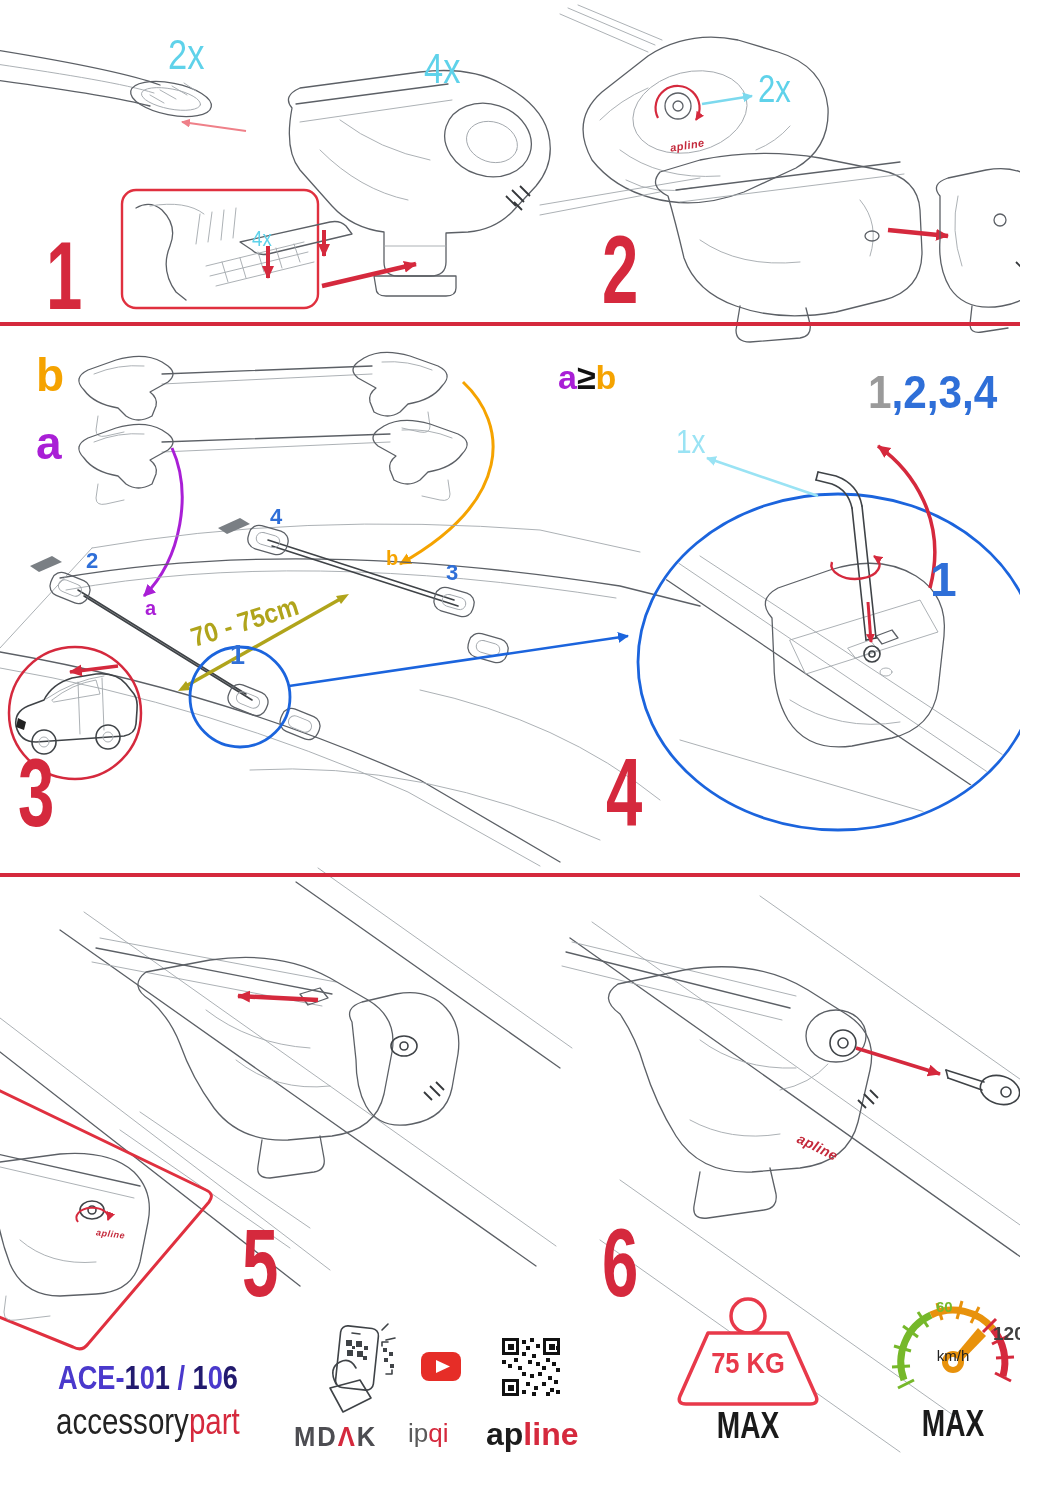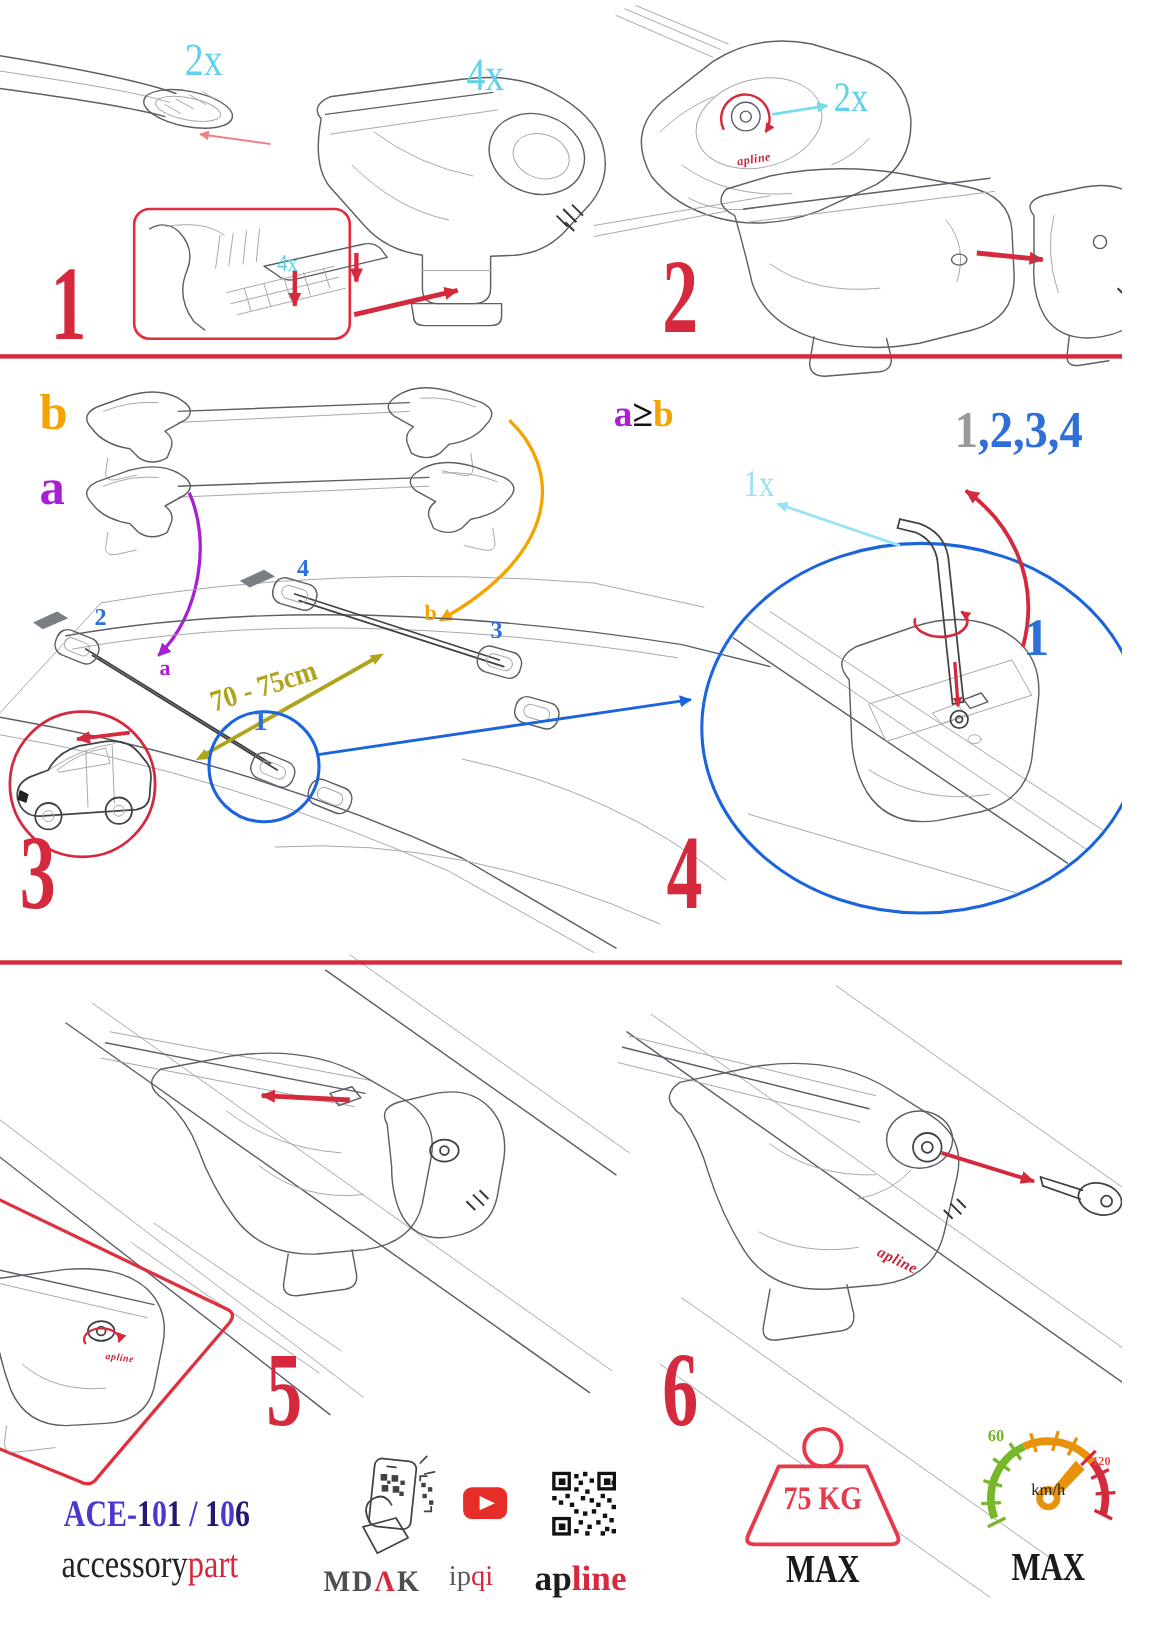--- a/index.html
+++ b/index.html
@@ -1,17 +1,17 @@
 <!DOCTYPE html>
 <html><head>
 <meta charset="utf-8">
 <style>
   html,body{margin:0;padding:0;background:#fff;}
   .canvas{position:relative;width:1020px;height:1500px;background:#ffffff;overflow:hidden;
-          font-family:Liberation Serif, serif;}
+          font-family:Liberation Sans, sans-serif;}
   .canvas svg{position:absolute;left:0;top:0;pointer-events:none;}
   .ln {fill:none;stroke:#5c6066;stroke-width:1.3;stroke-linecap:round;stroke-linejoin:round;}
   .ln2{fill:none;stroke:#a3a8ad;stroke-width:0.9;stroke-linecap:round;stroke-linejoin:round;}
   .lnD{fill:none;stroke:#3f4347;stroke-width:1.6;stroke-linecap:round;stroke-linejoin:round;}
   .hatch{fill:none;stroke:#35383b;stroke-width:1.8;}
   .txt{position:absolute;white-space:nowrap;line-height:1;}
   .divider{position:absolute;left:0;width:1061px;height:4px;background:#d5293d;}
   .stepnum{color:#d5293d;font-weight:bold;font-size:96px;transform:scaleX(.68);transform-origin:left top;}
   .qty{color:#5fd2ea;font-weight:400;font-size:42px;transform:scaleX(.82);transform-origin:left top;}
   .qty-sm{color:#5fd2ea;font-size:22px;transform:scaleX(.85);transform-origin:left top;}
@@ -30,22 +30,22 @@
   .apart{font-size:36px;font-weight:500;transform:scaleX(.82);transform-origin:left top;color:#232323;}
   .apart .red{color:#d5293d;}
   .mdak{font-size:27px;font-weight:bold;color:#4d4d52;letter-spacing:2px;transform:scaleX(.95);transform-origin:left top;}
   .mdak .red{color:#d5293d;}
   .ipqi{font-size:26px;color:#5a5a5a;}
   .ipqi .red{color:#d5293d;}
   .apline{font-size:32px;font-weight:bold;color:#1c1c1c;}
   .apline .red{color:#d5293d;}
   .wval{color:#e8394a;font-weight:bold;font-size:30px;text-align:center;transform:scaleX(.85);transform-origin:center top;}
   .maxlab{color:#1a1a1a;font-weight:bold;font-size:36px;text-align:center;transform:scaleX(.78);transform-origin:center top;}
-  .sp60{color:#76b82a;font-weight:bold;font-size:15px;}
-  .sp120{color:#ef4444;font-weight:bold;font-size:11px;}
+  .sp60{color:#76b82a;font-weight:bold;font-size:15px;margin-left:38px;}
+  .sp120{color:#404040;font-weight:bold;font-size:19px;}
   .spunit{color:#222;font-size:15px;text-align:center;}
 </style>
 </head>
 <body>
 
 <div class="canvas">
 
 <svg width="1061" height="1500" viewBox="0 0 1061 1500">
   <defs>
     <marker id="aR" markerUnits="userSpaceOnUse" markerWidth="16" markerHeight="14" refX="12" refY="6" orient="auto">

